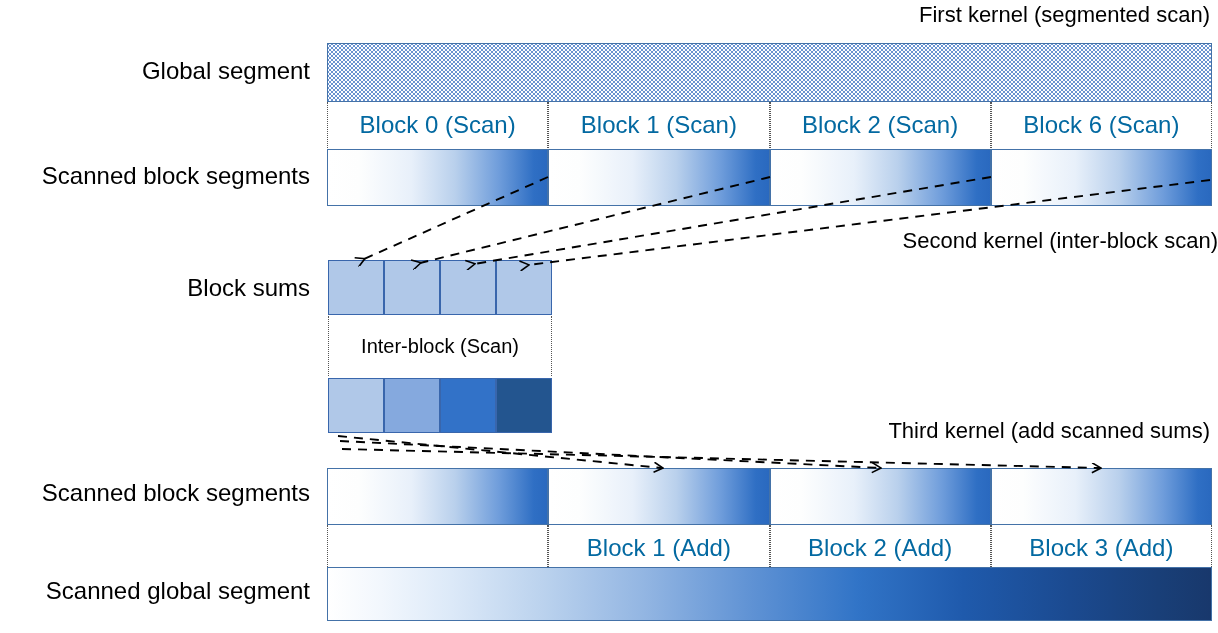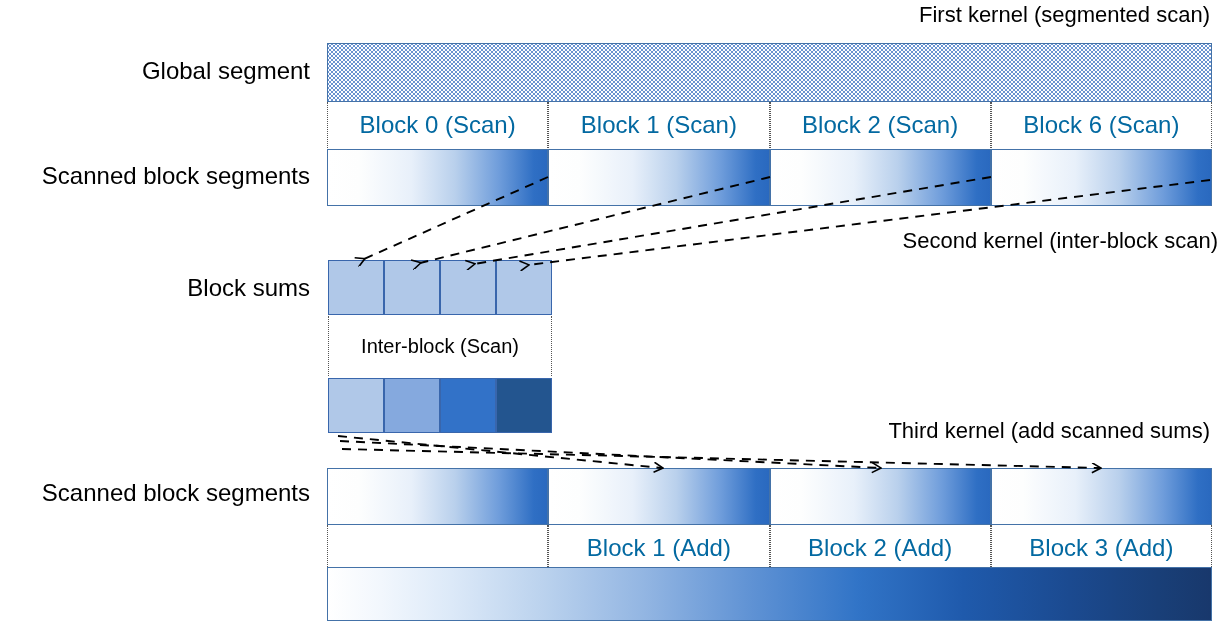--- a/index.html
+++ b/index.html
@@ -140,20 +140,21 @@
 
   <div class="row-label" style="top:58px;">Global segment</div>
 
   <div class="row-label" style="top:163px;">Scanned block segments</div>
 
   <div class="row-label" style="top:275px;">Block sums</div>
 
 
   <div class="row-label" style="top:480px;">Scanned block segments</div>
 
+  <div class="row-label" style="top:578px;">Scanned global segment</div>
 
   <div class="bar dot-fill" style="left:327px; top:43px; width:885px; height:59px;"></div>
 
   <div class="strip" style="left:327px; top:102px; width:885px; height:46px;">
     <div class="strip-cell">Block 0 (Scan)</div>
     <div class="strip-cell">Block 1 (Scan)</div>
     <div class="strip-cell">Block 2 (Scan)</div>
     <div class="strip-cell">Block 6 (Scan)</div>
   </div>
 

